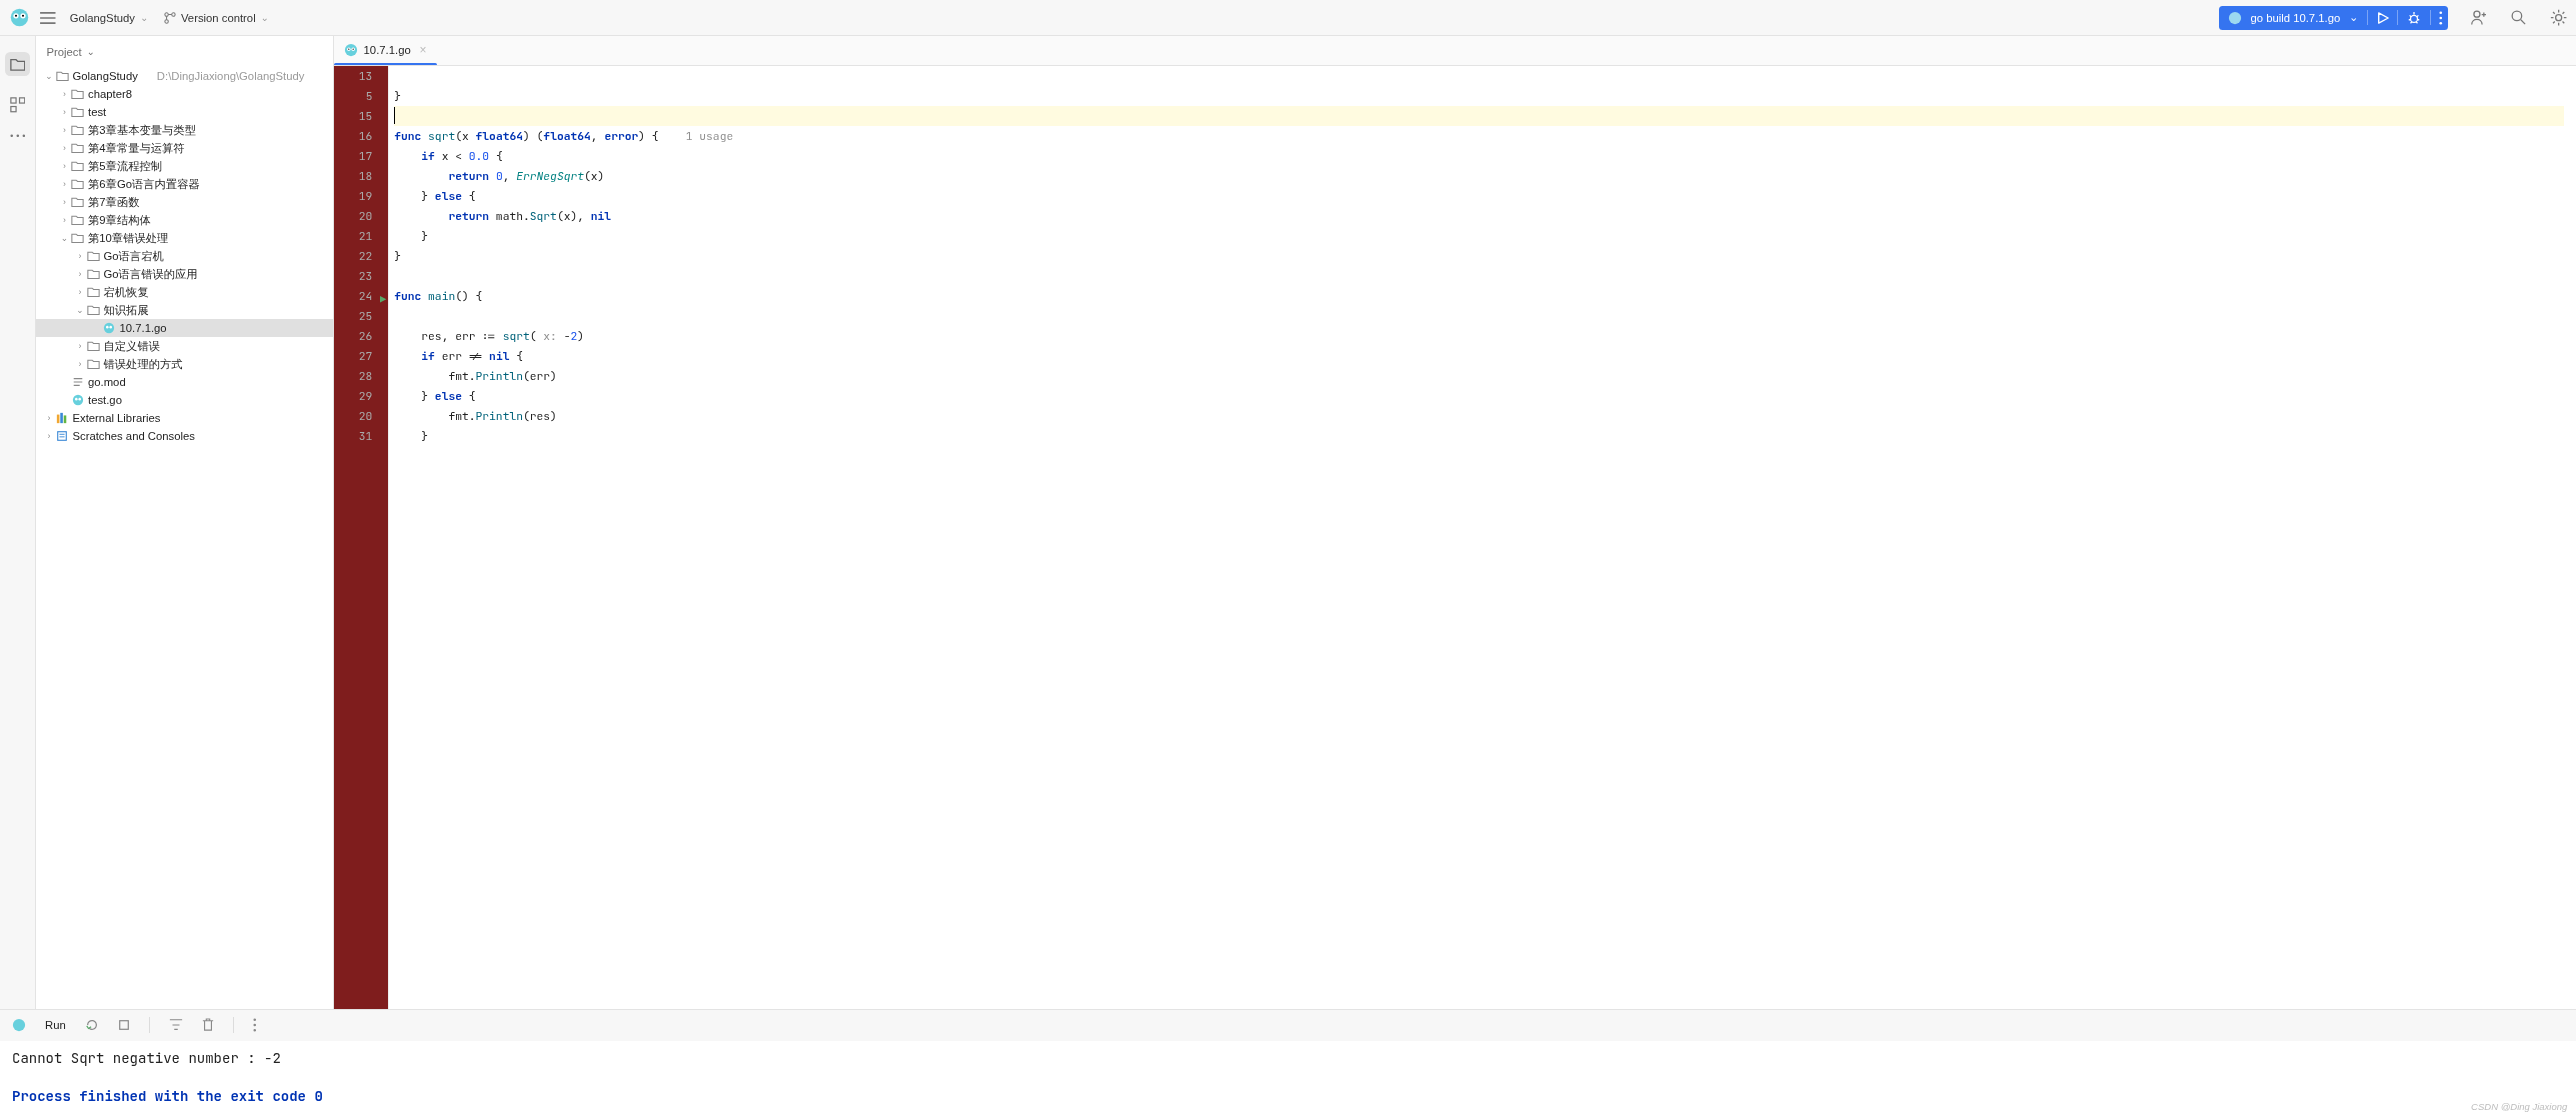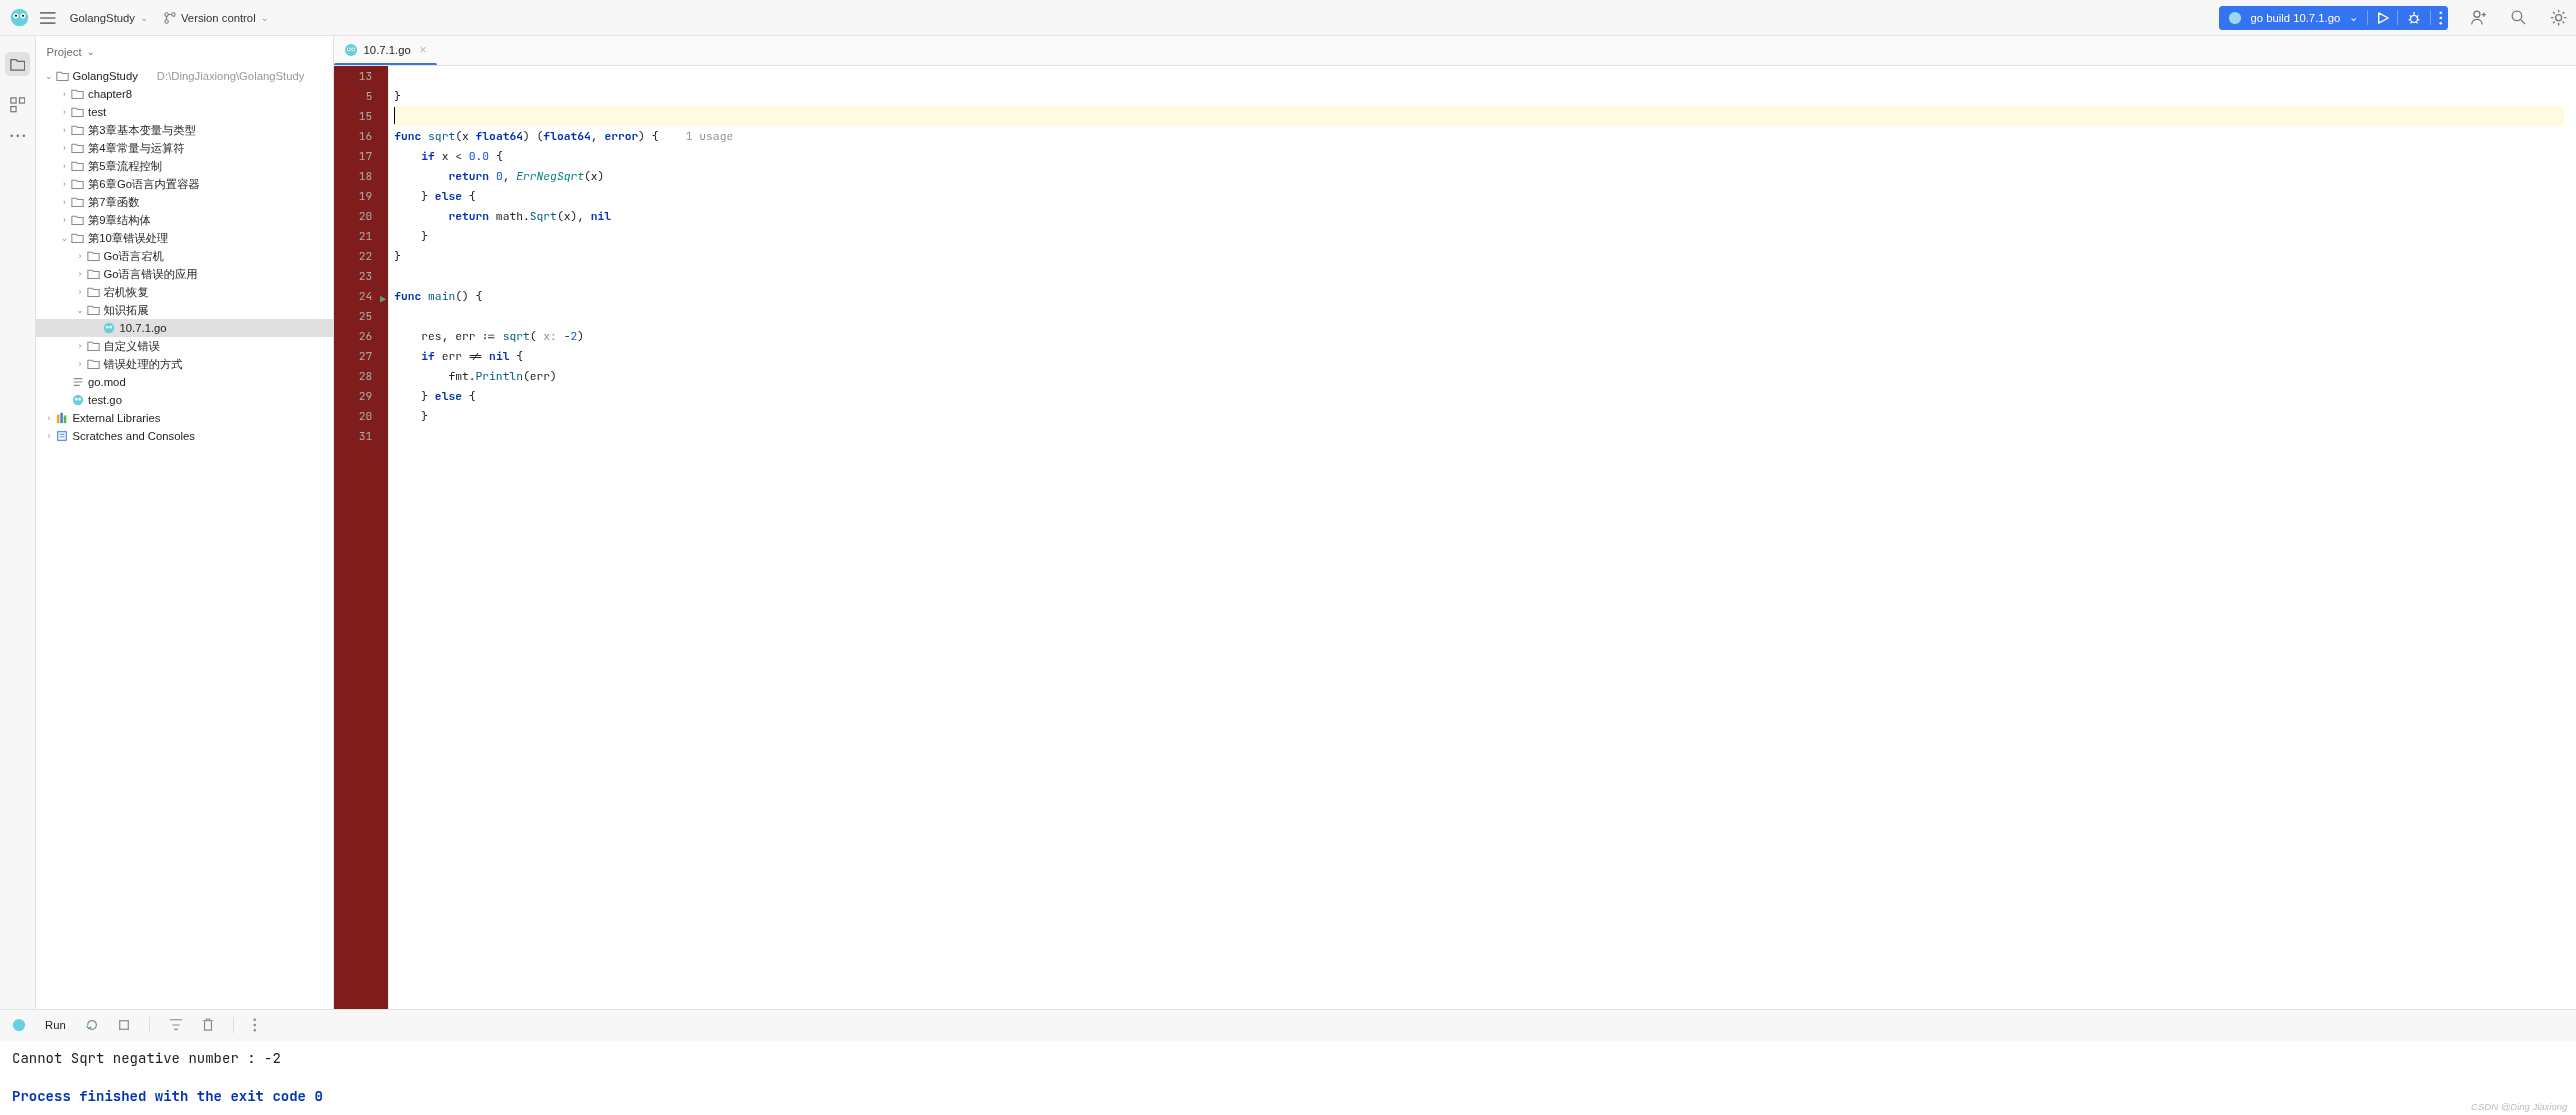--- a/index.html
+++ b/index.html
@@ -467,20 +467,21 @@
           <div class="code-line">        <span class="k">return</span> math.<span class="fn">Sqrt</span>(x), <span class="k">nil</span></div>
           <div class="code-line">    }</div>
           <div class="code-line">}</div>
           <div class="code-line"></div>
           <div class="code-line"><span class="k">func </span><span class="fn">main</span>() {</div>
           <div class="code-line"></div>
           <div class="code-line">    res, err := <span class="fn">sqrt</span>( <span class="hint">x:</span> -<span class="num">2</span>)</div>
           <div class="code-line">    <span class="k">if</span> err != <span class="k">nil</span> {</div>
           <div class="code-line">        fmt.<span class="fn">Println</span>(err)</div>
           <div class="code-line">    } <span class="k">else</span> {</div>
+          <div class="code-line">        fmt.<span class="fn">Println</span>(res)</div>
           <div class="code-line">    }</div>
         </div>
       <div class="editor-right-strip"></div>
     </div>
   </div>
 </div>
 
 <div class="tool-window">
   <div class="tool-window-header">
     <span>

